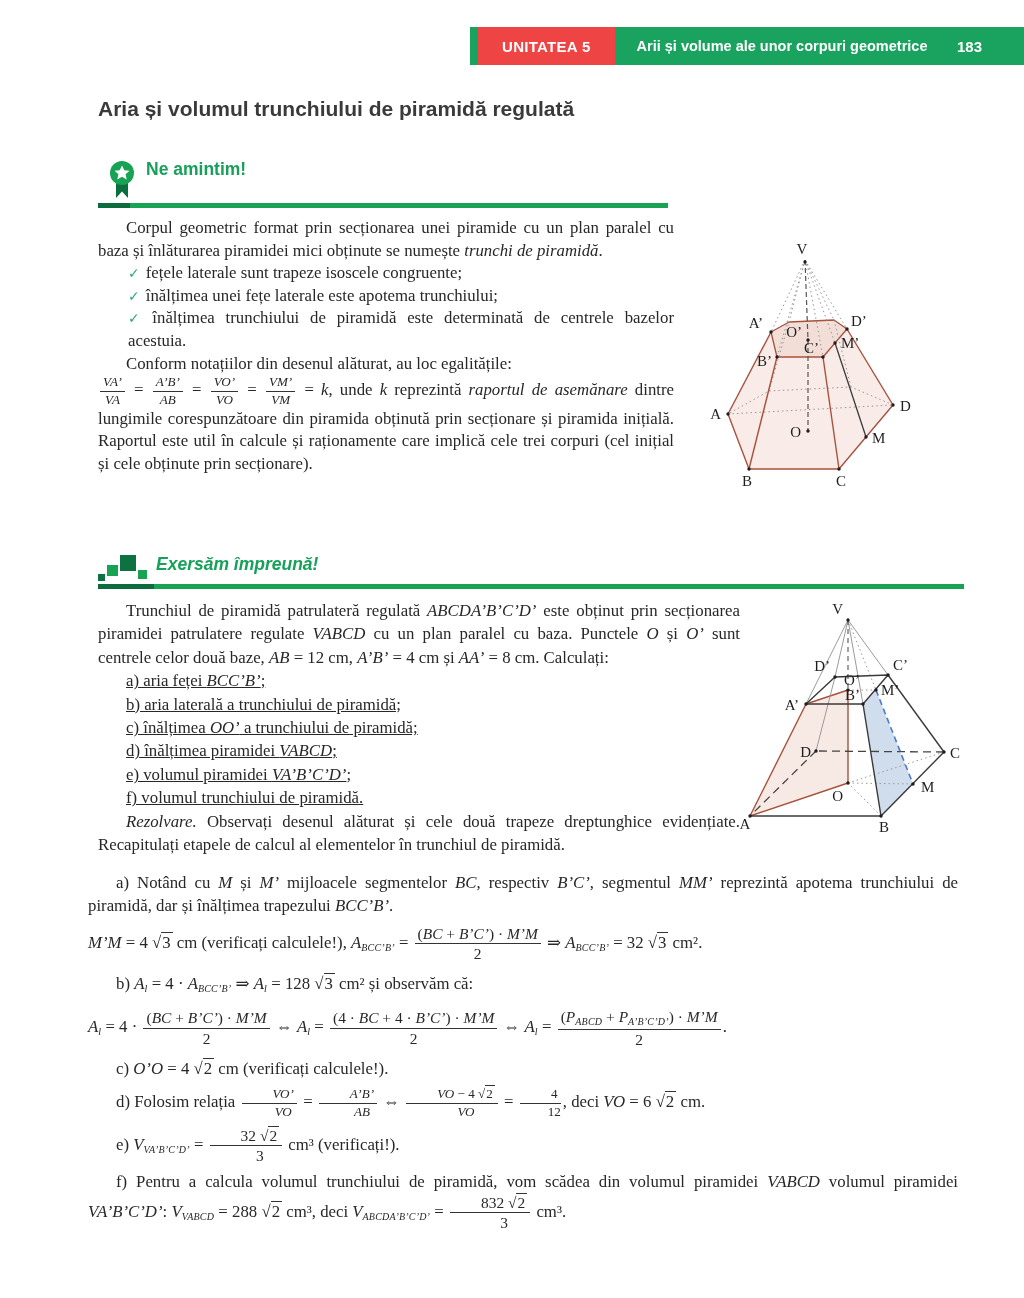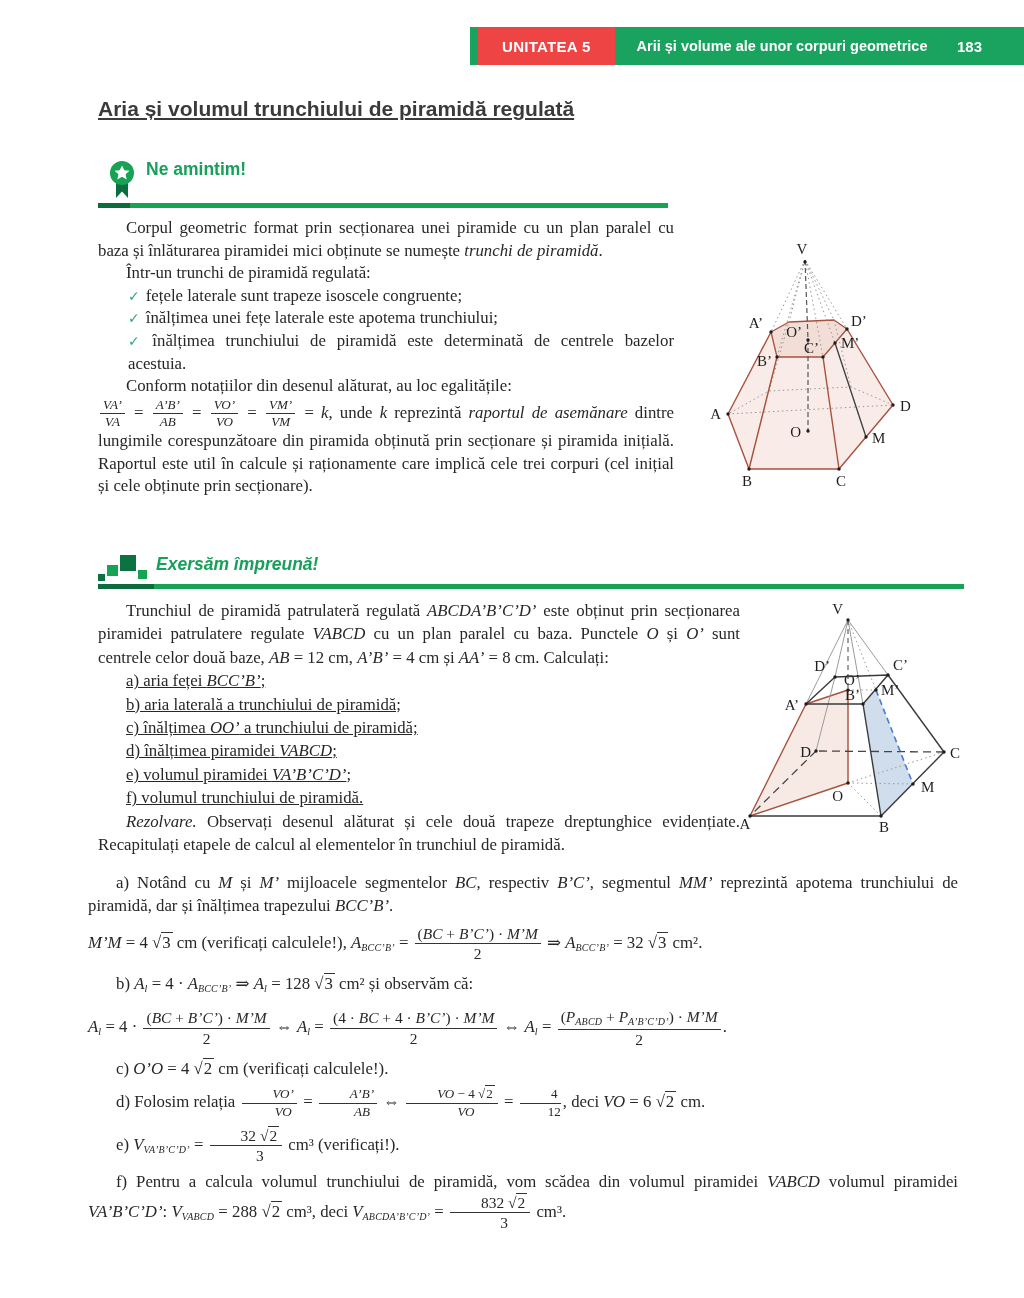--- a/index.html
+++ b/index.html
@@ -11,21 +11,21 @@
   .abs{position:absolute;}
 
   
   #header-bar{left:470px;top:27px;width:554px;height:38px;background:#1aa35e;display:flex;align-items:center;}
   #unit-box{background:#ef4444;height:38px;display:flex;align-items:center;padding:0 24px;margin-left:8px;}
   #unit-box span{font:700 15px "Liberation Sans",sans-serif;color:#fff;letter-spacing:.3px;}
   #chapter-title{margin-left:22px;font:700 14.5px "Liberation Sans",sans-serif;color:#fff;}
   #page-number{margin-left:auto;margin-right:42px;font:700 15px "Liberation Sans",sans-serif;color:#fff;}
 
   
-  #page-title{left:98px;top:97px;font:700 21px "Liberation Sans",sans-serif;color:#3a3a3a;text-decoration:underline;}
+  #page-title{left:98px;top:97px;font:700 21px "Liberation Sans",sans-serif;color:#3a3a3a;}
 
   
   .section-heading{font:700 17.5px "Liberation Sans",sans-serif;color:#16a05a;}
   .rule{height:5px;background:#17a254;}
   .rule .dark{height:5px;background:#0e6b3d;}
 
   
   .bodytext{font-size:16.8px;line-height:22.6px;text-align:justify;}
   .bodytext p{margin:0;}
   .indent{text-indent:28px;}
@@ -71,21 +71,20 @@
   <circle cx="14" cy="13" r="12" fill="#17a254"></circle>
   <polygon points="14,5.5 16.3,10.2 21.5,10.8 17.6,14.3 18.7,19.4 14,16.7 9.3,19.4 10.4,14.3 6.5,10.8 11.7,10.2" fill="#ffffff"></polygon>
 </svg>
 <div class="abs section-heading" style="left:146px;top:159px;">Ne amintim!</div>
 <div class="abs rule" style="left:98px;top:203px;width:570px;">
   <div class="dark" style="width:32px;"></div>
 </div>
 
 <div class="abs bodytext" id="remember-text" style="left:98px;top:217px;width:576px;">
   <p class="indent"><span>Corpul geometric format prin secționarea unei piramide cu un plan paralel cu baza și înlăturarea piramidei mici obținute se numește </span><span class="mi">trunchi de piramidă</span><span>.</span></p>
-  <p class="indent">Într-un trunchi de piramidă regulată:</p>
   <p class="checkrow"><span class="check">✓</span><span>fețele laterale sunt trapeze isoscele congruente;</span></p>
   <p class="checkrow"><span class="check">✓</span><span>înălțimea unei fețe laterale este apotema trunchiului;</span></p>
   <p class="checkrow"><span class="check">✓</span><span>înălțimea trunchiului de piramidă este determinată de centrele bazelor acestuia.</span></p>
   <p class="indent">Conform notațiilor din desenul alăturat, au loc egalitățile:</p>
   <p><span class="frac">
         <span class="num"><span class="mi">VA’</span></span>
         <span class="den"><span class="mi">VA</span></span>
       </span><span> = </span><span class="frac">
         <span class="num"><span class="mi">A’B’</span></span>
         <span class="den"><span class="mi">AB</span></span>

